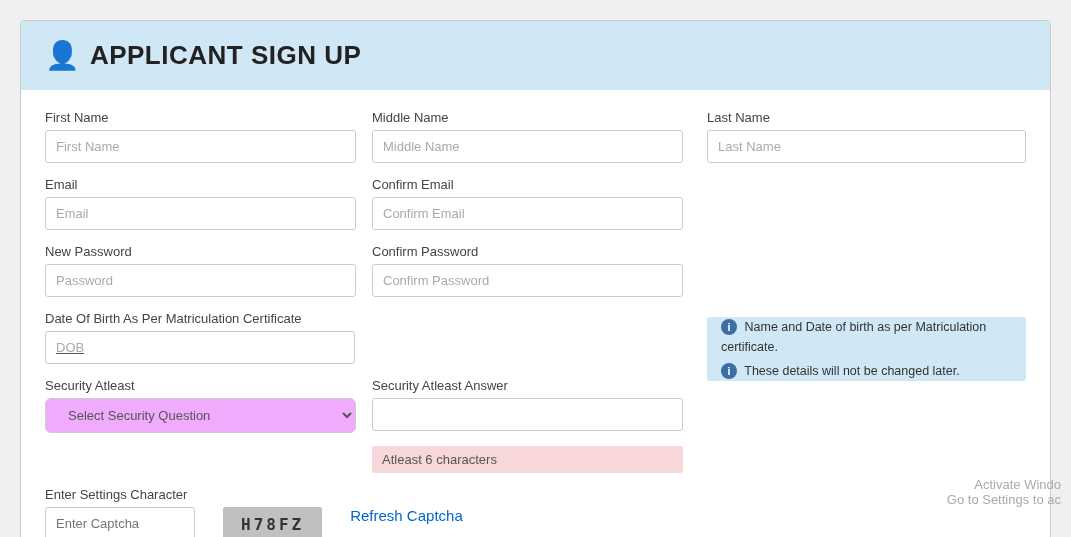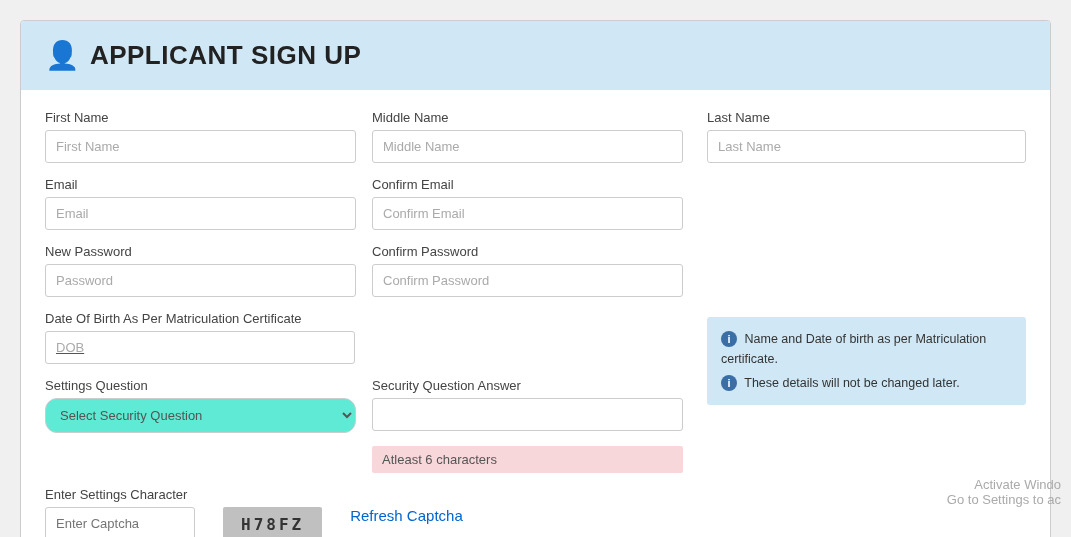--- a/index.html
+++ b/index.html
@@ -74,32 +74,32 @@
       border-radius: 3px;
       font-size: 13px;
       color: #555;
       background: #fff;
     }
     .field-input::placeholder {
       color: #aaa;
     }
     .field-select {
       width: 100%;
-      padding: 8px 10px;
-      border: 1px solid #ccc;
-      border-radius: 12px;
+      padding: 8px 18px;
+      border: 1px solid #ccc;
+      border-radius: 6px;
       font-size: 13px;
       color: #555;
-      background: #5eead4;
+      background: #f0abfc;
       cursor: pointer;
     }
     .info-box {
       background: #d0e8f5;
       border-radius: 3px;
-      padding: 12px 14px;
+      padding: 0 14px;
       margin-bottom: 12px;
       font-size: 12.5px;
       color: #333;
       line-height: 1.6;
     }
     .info-box p {
       margin-bottom: 4px;
     }
     .info-box p:last-child {
       margin-bottom: 0;
@@ -213,27 +213,27 @@
           <input class="field-input" type="password" placeholder="Confirm Password" style="">
         </div>
 
         <div class="field-group full-width">
           <label class="field-label">Date Of Birth As Per Matriculation Certificate</label>
           <input class="field-input" type="text" style="max-width: 310px; text-decoration: underline;" placeholder="DOB">
         </div>
 
         <div class="security-row">
           <div class="field-group">
-            <label class="field-label">Settings Question</label>
+            <label class="field-label">Security Atleast</label>
             <select class="field-select">
               <option>Select Security Question</option>
             </select>
           </div>
           <div class="field-group">
-            <label class="field-label">Security Question Answer</label>
+            <label class="field-label">Security Atleast Answer</label>
             <input class="field-input" type="text" style="">
             <div class="validation-msg">Atleast 6 characters</div>
           </div>
         </div>
 
         <div class="field-group full-width">
           <label class="field-label">Enter Settings Character</label>
           <div class="captcha-row">
             <input class="captcha-input" type="text" placeholder="Enter Captcha" style="">
             <span class="captcha-display">H78FZ</span>

